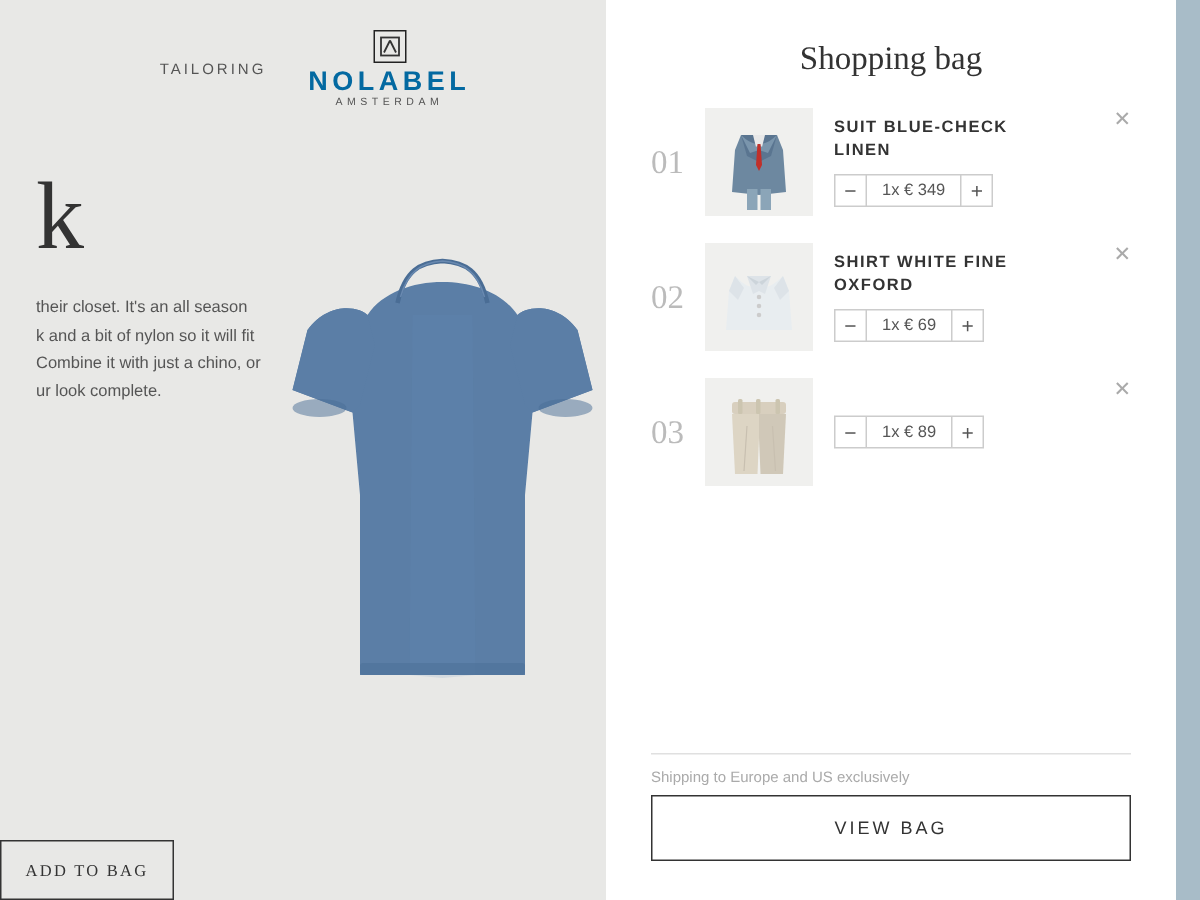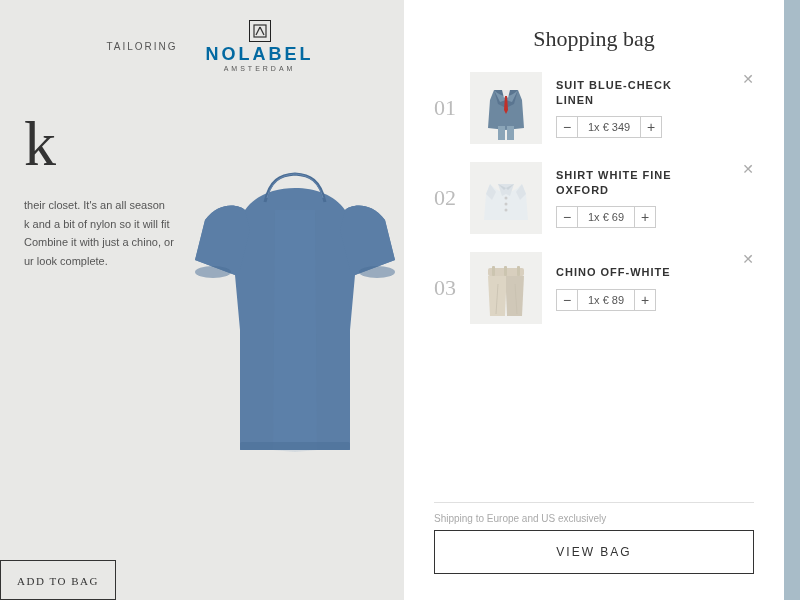--- a/index.html
+++ b/index.html
@@ -405,21 +405,20 @@
 
           <line x1="28" y1="32" x2="26" y2="62" stroke="#c8c0b0" stroke-width="0.8"></line>
           <line x1="45" y1="32" x2="47" y2="62" stroke="#c8c0b0" stroke-width="0.8"></line>
 
           <rect x="22" y="14" width="3" height="10" rx="1" fill="#ccc5b0"></rect>
           <rect x="34" y="14" width="3" height="10" rx="1" fill="#ccc5b0"></rect>
           <rect x="47" y="14" width="3" height="10" rx="1" fill="#ccc5b0"></rect>
         </svg>
       </div>
       <div class="item-details">
-        <div class="item-name">CHINO OFF-WHITE</div>
         <div class="item-qty-row">
           <button class="qty-btn">−</button>
           <div class="qty-display">1x € 89</div>
           <button class="qty-btn">+</button>
         </div>
       </div>
       <button class="remove-btn">✕</button>
     </div>
 
   </div>

